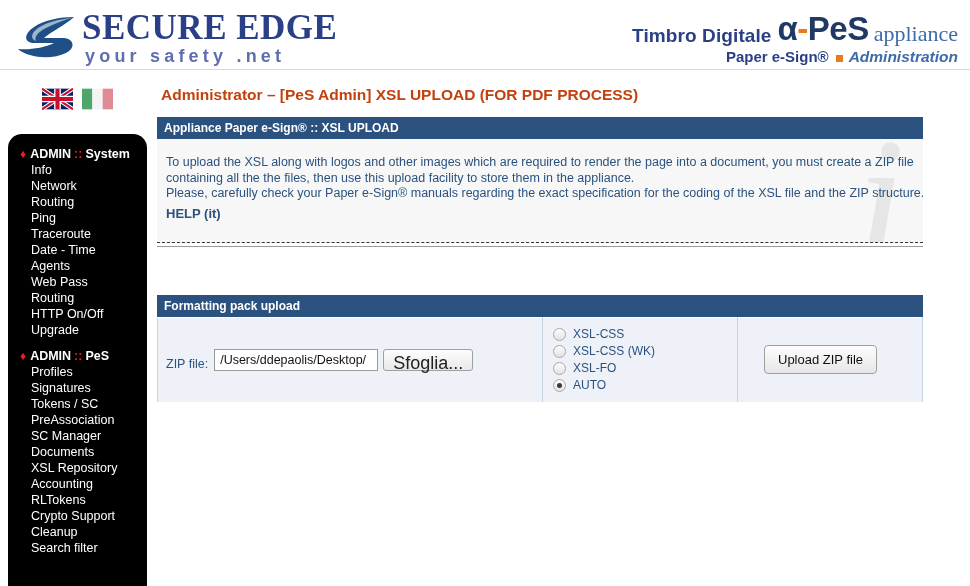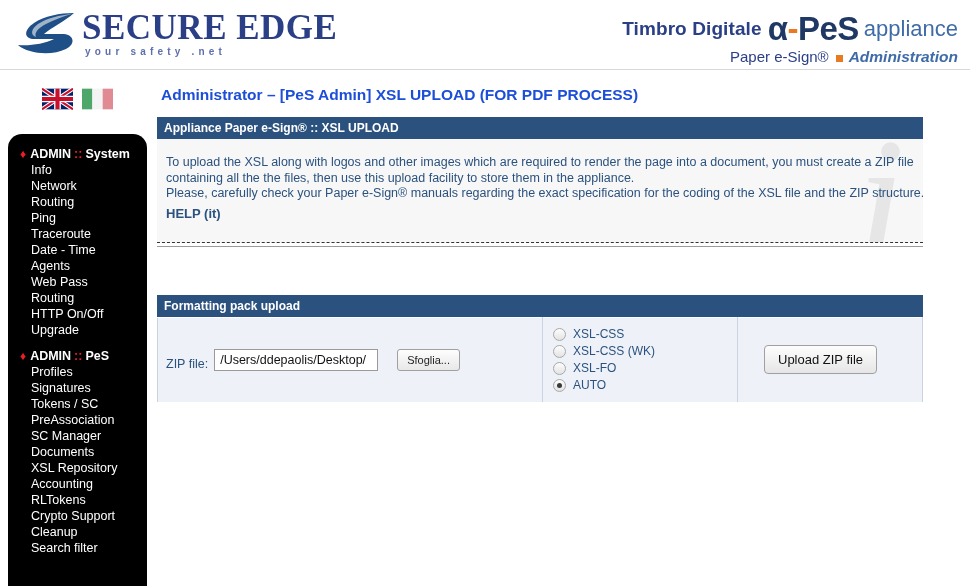--- a/index.html
+++ b/index.html
@@ -28,49 +28,49 @@
     display: flex; align-items: center;
   }
   #logo-mark { width: 62px; height: 46px; flex: none; }
   #logo-text { margin-left: 6px; line-height: 1; }
   #logo-title {
     font-family: "Liberation Serif", serif;
     font-size: 35px; font-weight: bold; letter-spacing: 0.5px;
     color: #2a3f86; white-space: nowrap;
   }
   #logo-sub {
-    font-size: 10px; font-weight: bold; letter-spacing: 4.2px;
+    font-size: 18px; font-weight: bold; letter-spacing: 4.2px;
     color: #5f6fae; margin-top: 2px; padding-left: 3px; white-space: nowrap;
   }
 
   #brand {
     position: absolute; right: 12px; top: 12px;
     text-align: right; line-height: 1;
   }
   #brand-l1 {
-    display: flex; align-items: center; justify-content: flex-end;
+    display: flex; align-items: flex-end; justify-content: flex-end;
     white-space: nowrap;
   }
   .brand-timbro {
     font-size: 19px; font-weight: bold; color: #2a3f86;
     letter-spacing: 0.1px;
   }
   .brand-apes {
     font-size: 33px; font-weight: bold; color: #1f3864;
     letter-spacing: -0.5px; margin: 0 2px 0 6px;
   }
   .brand-apes .dash { color: #e87a22; }
   .brand-appliance {
-    font-size: 22px; color: #3f6ba8; font-weight: normal; margin-left: 3px;
+    font-size: 22px; color: #3f6ba8; font-weight: normal; margin-left: 3px; font-family: Liberation Serif, serif;
   }
   #brand-l2 {
     display: flex; align-items: baseline; justify-content: flex-end;
     white-space: nowrap; margin-top: 4px;
   }
-  .brand-paper { font-size: 15px; font-weight: normal; color: #2a3f86; }
+  .brand-paper { font-size: 15px; font-weight: bold; color: #2a3f86; }
   .brand-sq {
     width: 7px; height: 7px; background: #e87a22;
     display: inline-block; margin: 0 6px 0 7px;
   }
   .brand-admin {
     font-size: 15.5px; font-style: italic; font-weight: bold; color: #3f6ba8;
   }
 
   
   #flags { position: absolute; left: 42px; top: 88px; display: flex; gap: 9px; }
@@ -98,21 +98,21 @@
   .nav-head-name { color: #ffffff; }
   .nav-item {
     display: block; padding: 0 0 0 23px;
     font-size: 12.5px; color: #ffffff; line-height: 16px;
     white-space: nowrap; cursor: pointer;
   }
 
   
   #main { position: absolute; left: 157px; top: 86px; width: 766px; }
   #page-title {
-    font-size: 15.5px; font-weight: bold; color: #1d4ed8;
+    font-size: 15.5px; font-weight: bold; color: #c2410c;
     margin: 0 0 13px 4px; white-space: nowrap;
   }
 
   .panel-head {
     background: #2b527f;
     color: #ffffff;
     font-size: 12px; font-weight: bold;
     padding: 4px 0 4px 7px;
     white-space: nowrap;
   }
@@ -169,25 +169,25 @@
   .file-input {
     font-family: "Liberation Sans", sans-serif;
     font-size: 12.5px; color: #111111;
     background: #ffffff;
     border: 1px solid #9a9a9a;
     padding: 3px 5px;
     width: 164px; height: 22px;
   }
   .browse-btn {
     font-family: "Liberation Sans", sans-serif;
-    font-size: 11px; color: #222222;
+    font-size: 18px; color: #222222;
     background: linear-gradient(#fdfdfd, #e8e8e8);
     border: 1px solid #a0a0a0; border-radius: 3px;
     padding: 3px 9px; height: 22px;
-    margin-left: 19px; cursor: pointer; white-space: nowrap;
+    margin-left: 5px; cursor: pointer; white-space: nowrap;
   }
 
   .radio-row {
     display: flex; align-items: center;
     line-height: 17px; margin: 0; cursor: pointer;
   }
   .radio-dot {
     width: 13px; height: 13px; border-radius: 50%;
     background: linear-gradient(#fdfdfd, #e3e3e3);
     border: 1px solid #a8a8a8;

